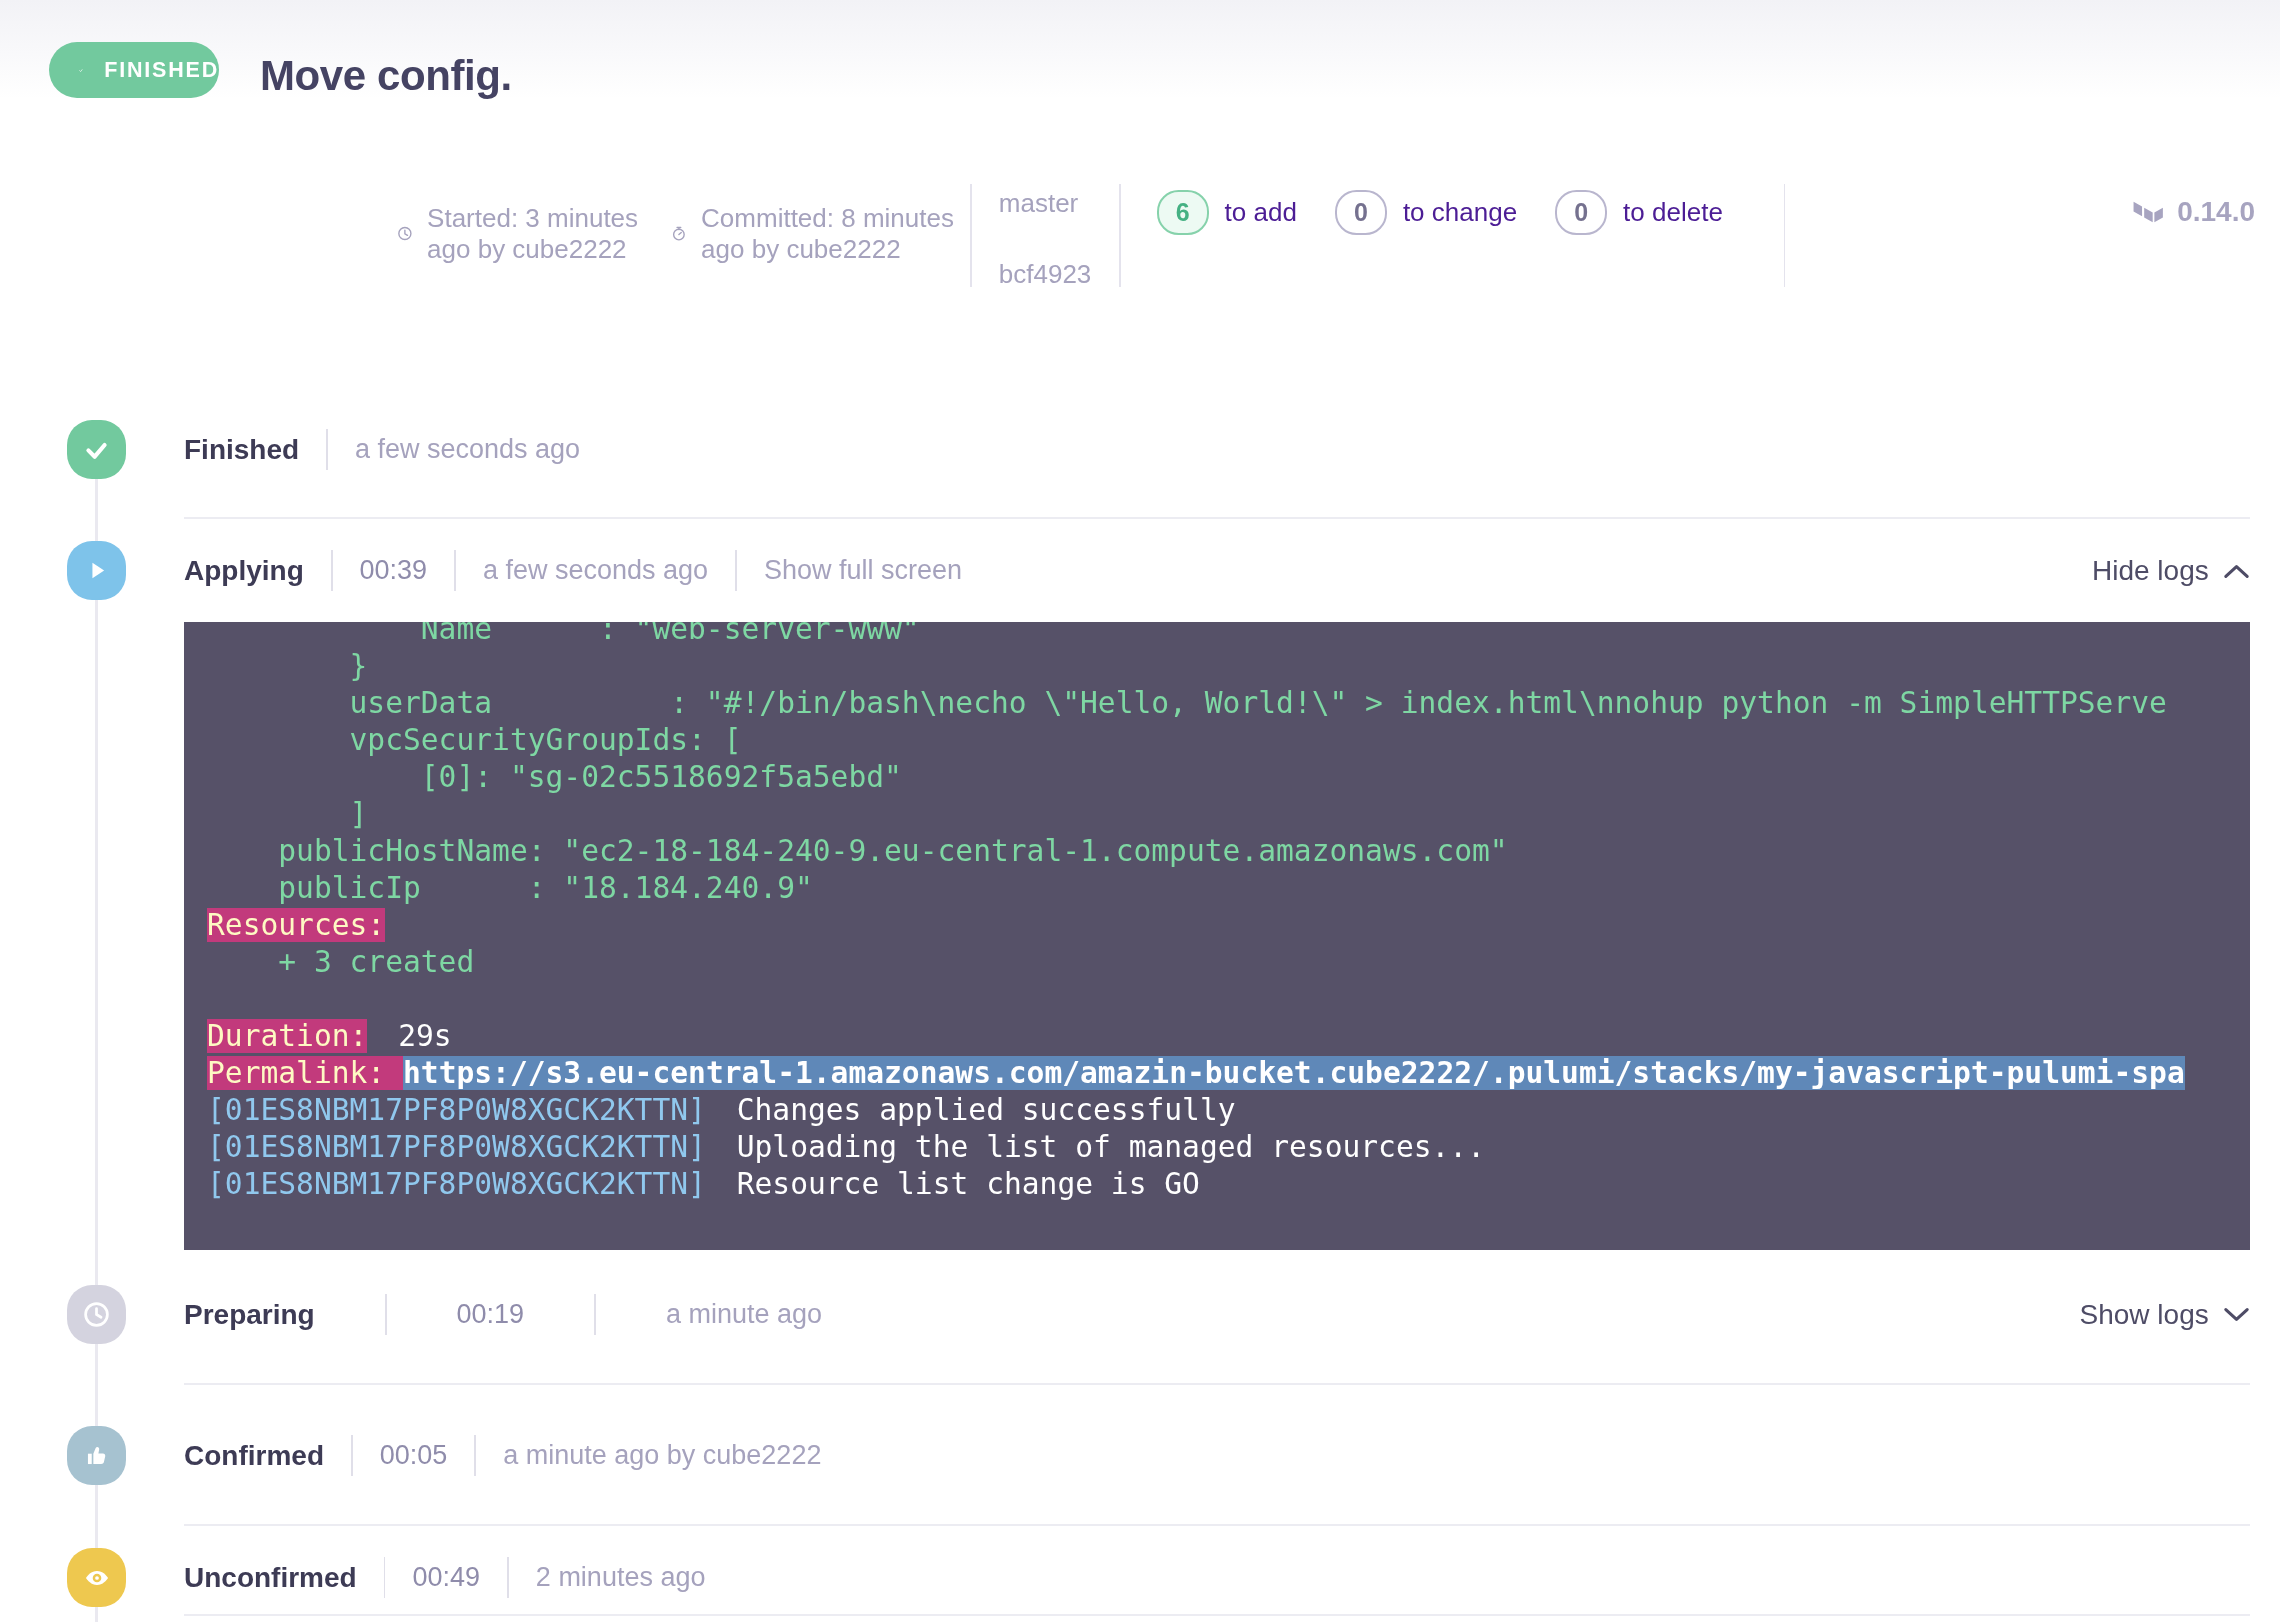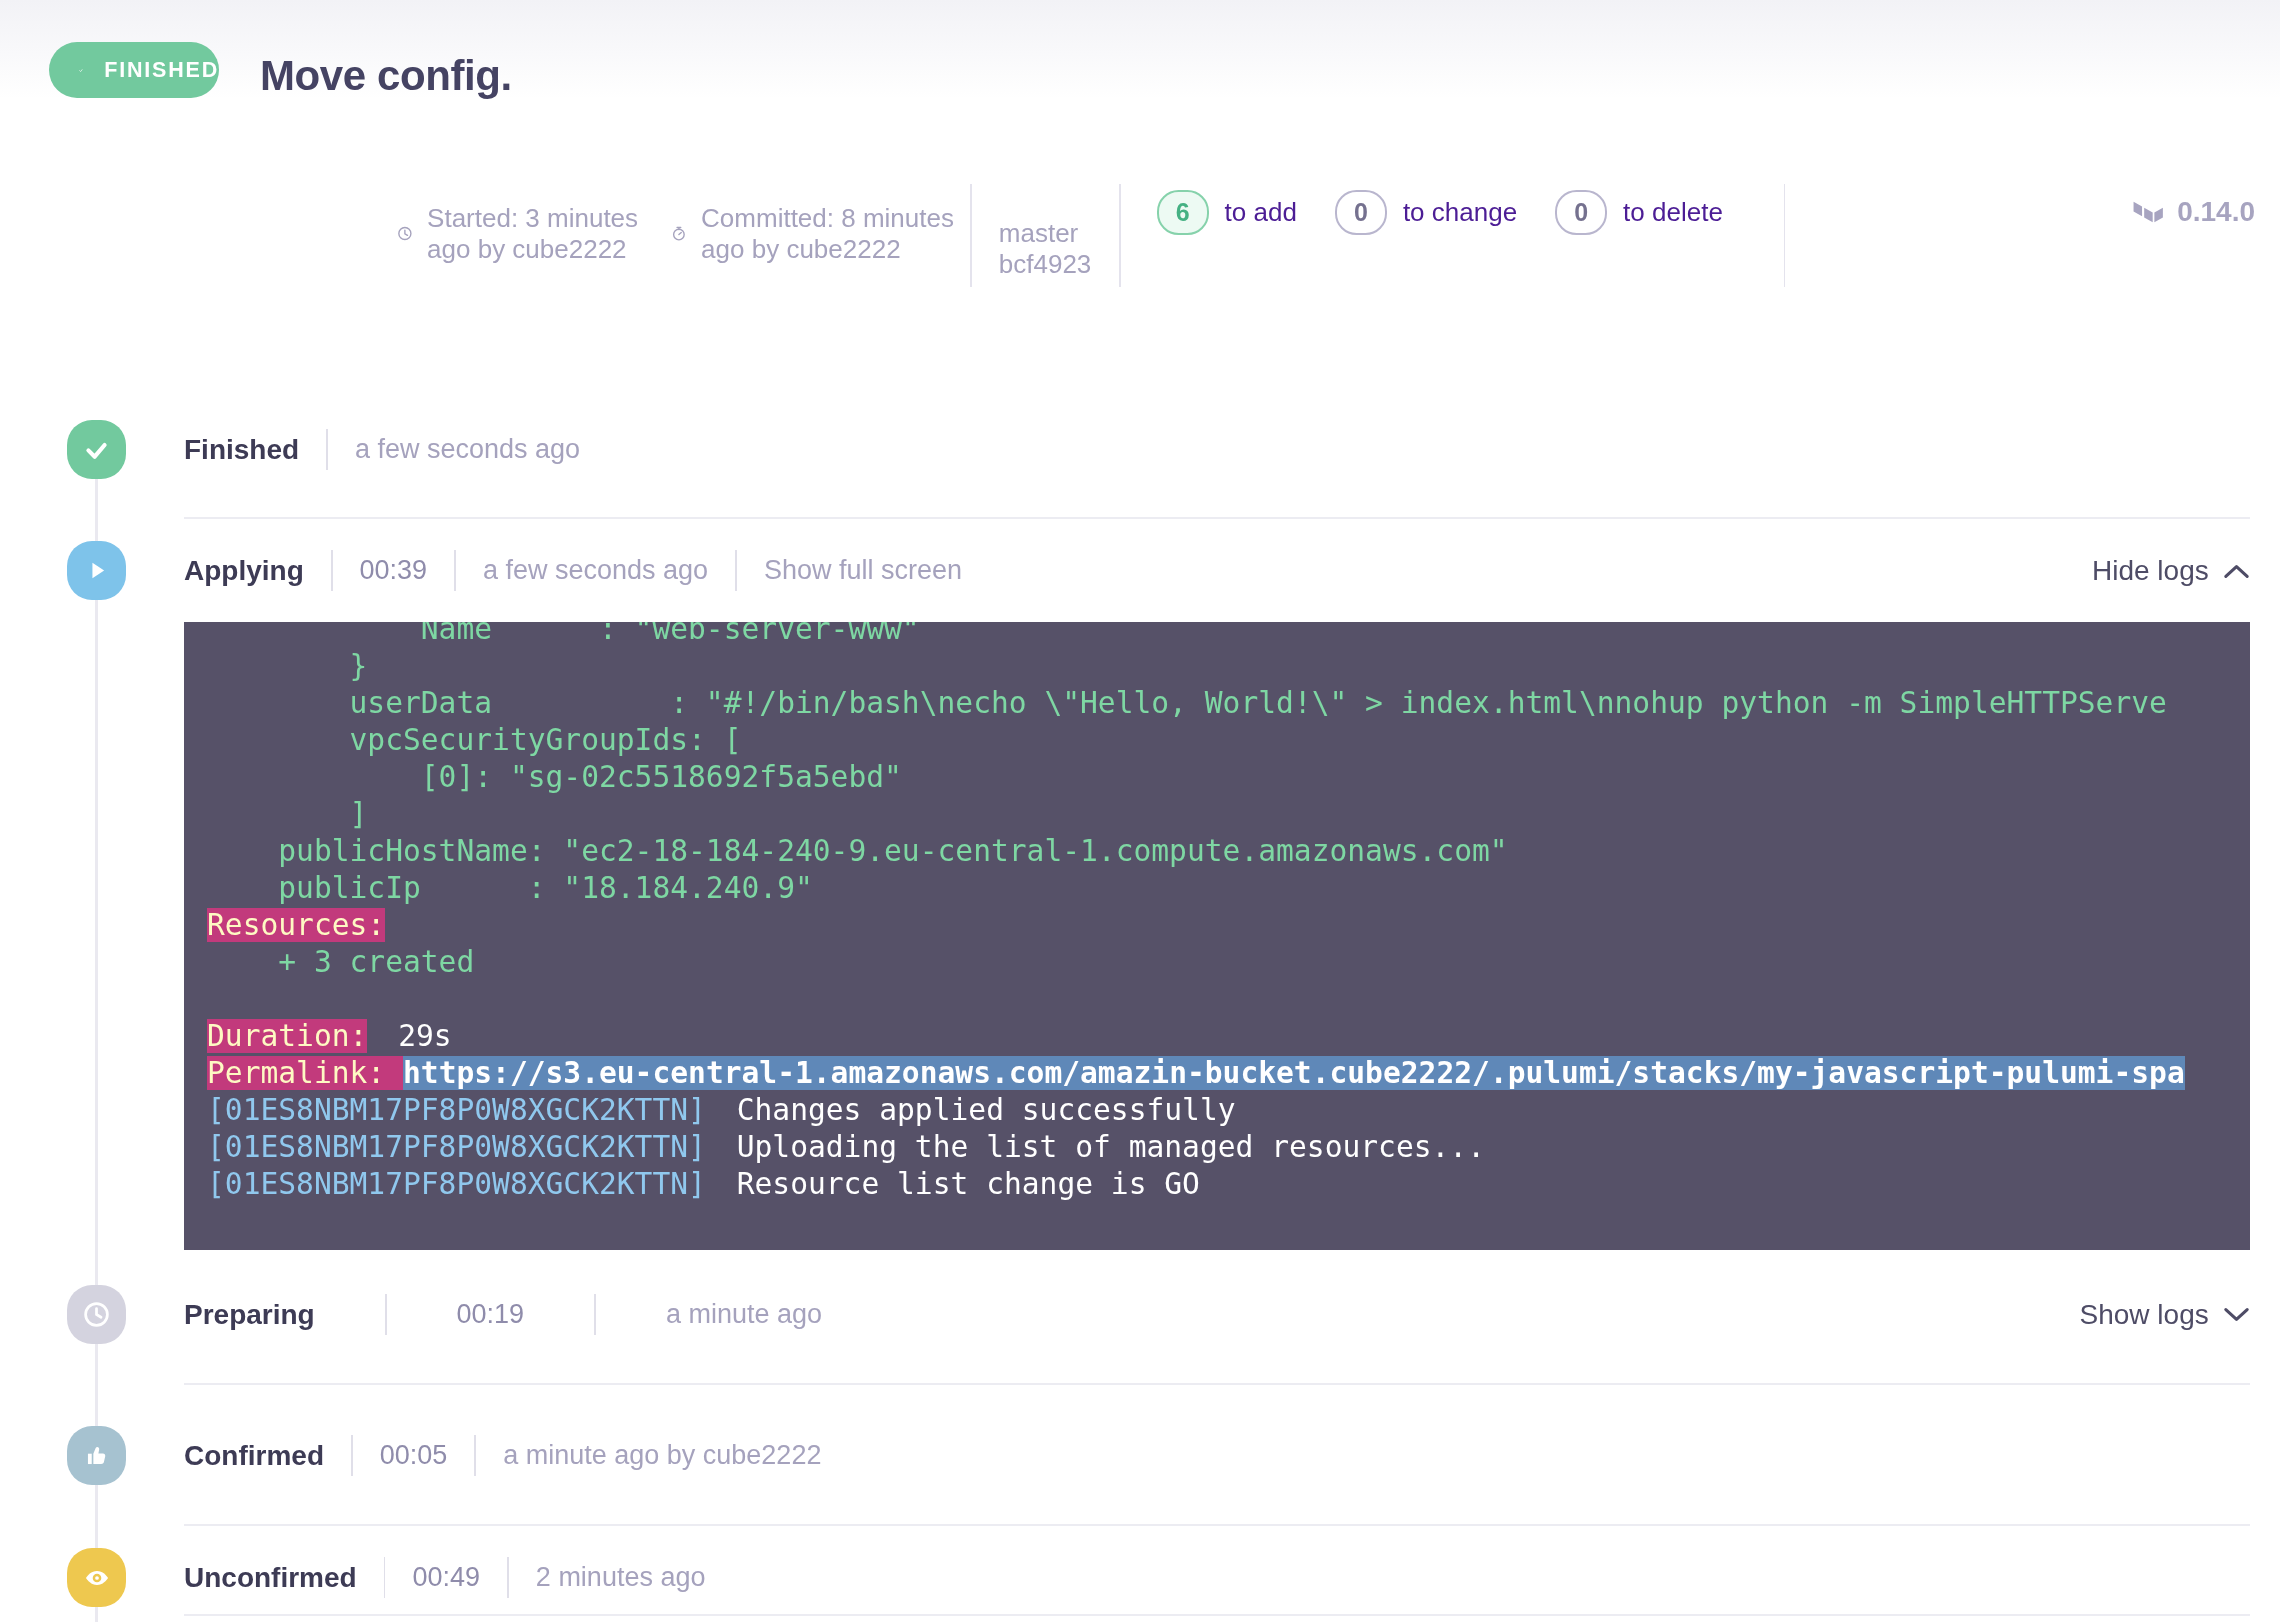--- a/index.html
+++ b/index.html
@@ -17,22 +17,22 @@
   .status-badge .label{font-size:21.5px;font-weight:700;letter-spacing:1.8px;}
   .page-title{position:absolute;left:244px;top:36px;margin:16px;
     font-size:42px;font-weight:700;color:#454363;letter-spacing:-0.4px;}
   .header-meta{position:absolute;left:397px;top:184px;right:25px;height:103px;
     display:flex;align-items:stretch;}
   .meta-col{width:573px;display:flex;flex-direction:row;
     justify-content:flex-end;padding:3.6px 0 7.2px;box-sizing:border-box;}
   .meta-row{display:flex;align-items:center;gap:14.3px;color:#a5a2bd;font-size:26px;}
   .v-div{width:1.8px;background:#e4e3ed;}
   .branch-col{width:147px;padding-left:27px;box-sizing:border-box;
-    display:flex;flex-direction:column;justify-content:flex-end;
-    padding-top:3.6px;padding-bottom:7.2px;color:#a5a2bd;font-size:26px;}
+    display:flex;flex-direction:column;justify-content:flex-start;
+    padding-top:3.6px;padding-bottom:7.2px;color:#a5a2bd;font-size:26px;gap:40px;}
   .badges{width:663px;display:flex;align-items:center;gap:38px;
     padding-left:36px;box-sizing:border-box;height:57px;margin-top:0;}
   .badge-group{display:flex;align-items:center;gap:16px;}
   .pill{width:52px;height:45px;border-radius:21.5px;display:flex;align-items:center;
     justify-content:center;font-size:25px;font-weight:700;box-sizing:border-box;}
   .pill-green{border:2.7px solid #86d2ab;background:#edfaf3;color:#45b183;}
   .pill-gray{border:2.7px solid #b9b6ce;background:#ffffff;color:#75718f;}
   .badge-label{font-size:26px;color:#4c1d95;}
   .spacer{flex:1;}
   .version{display:flex;align-items:center;gap:12.5px;height:41px;margin-top:7.2px;

